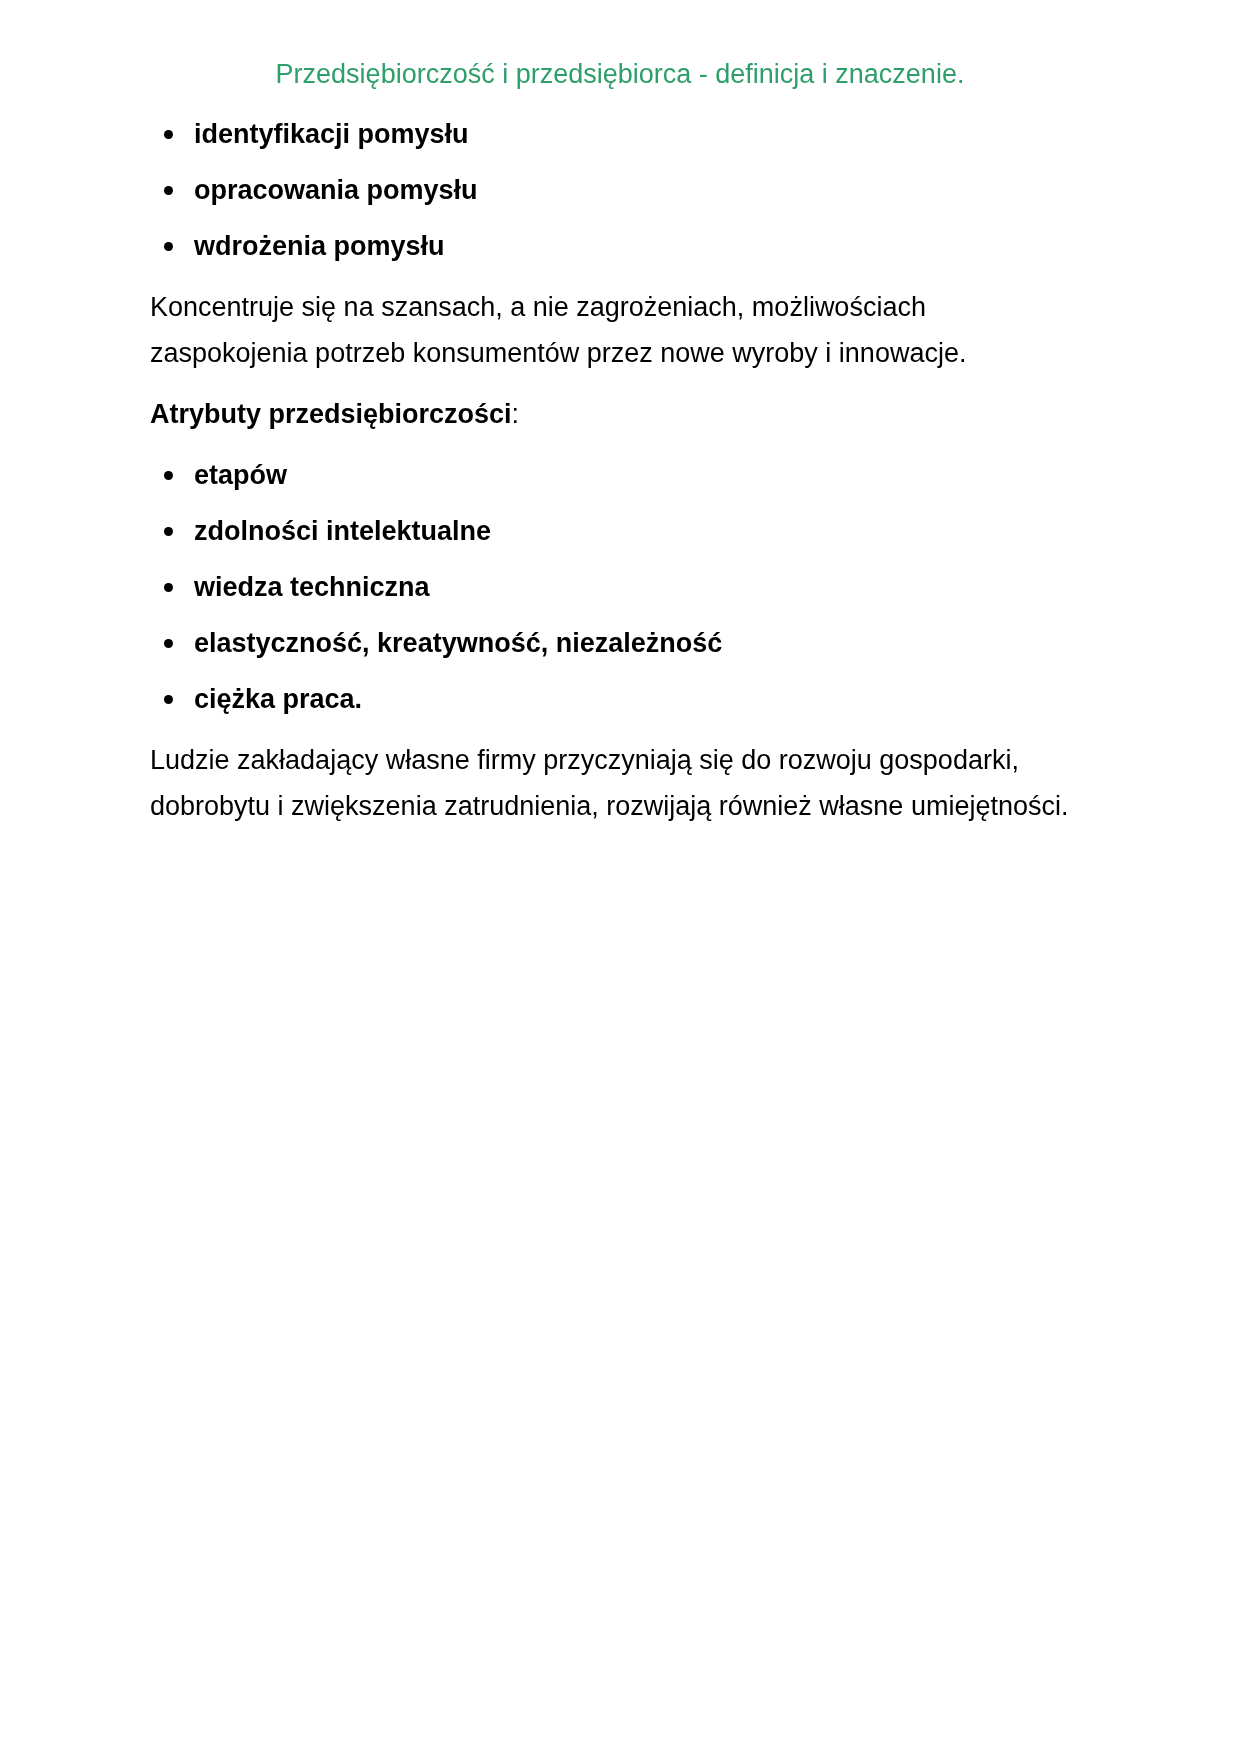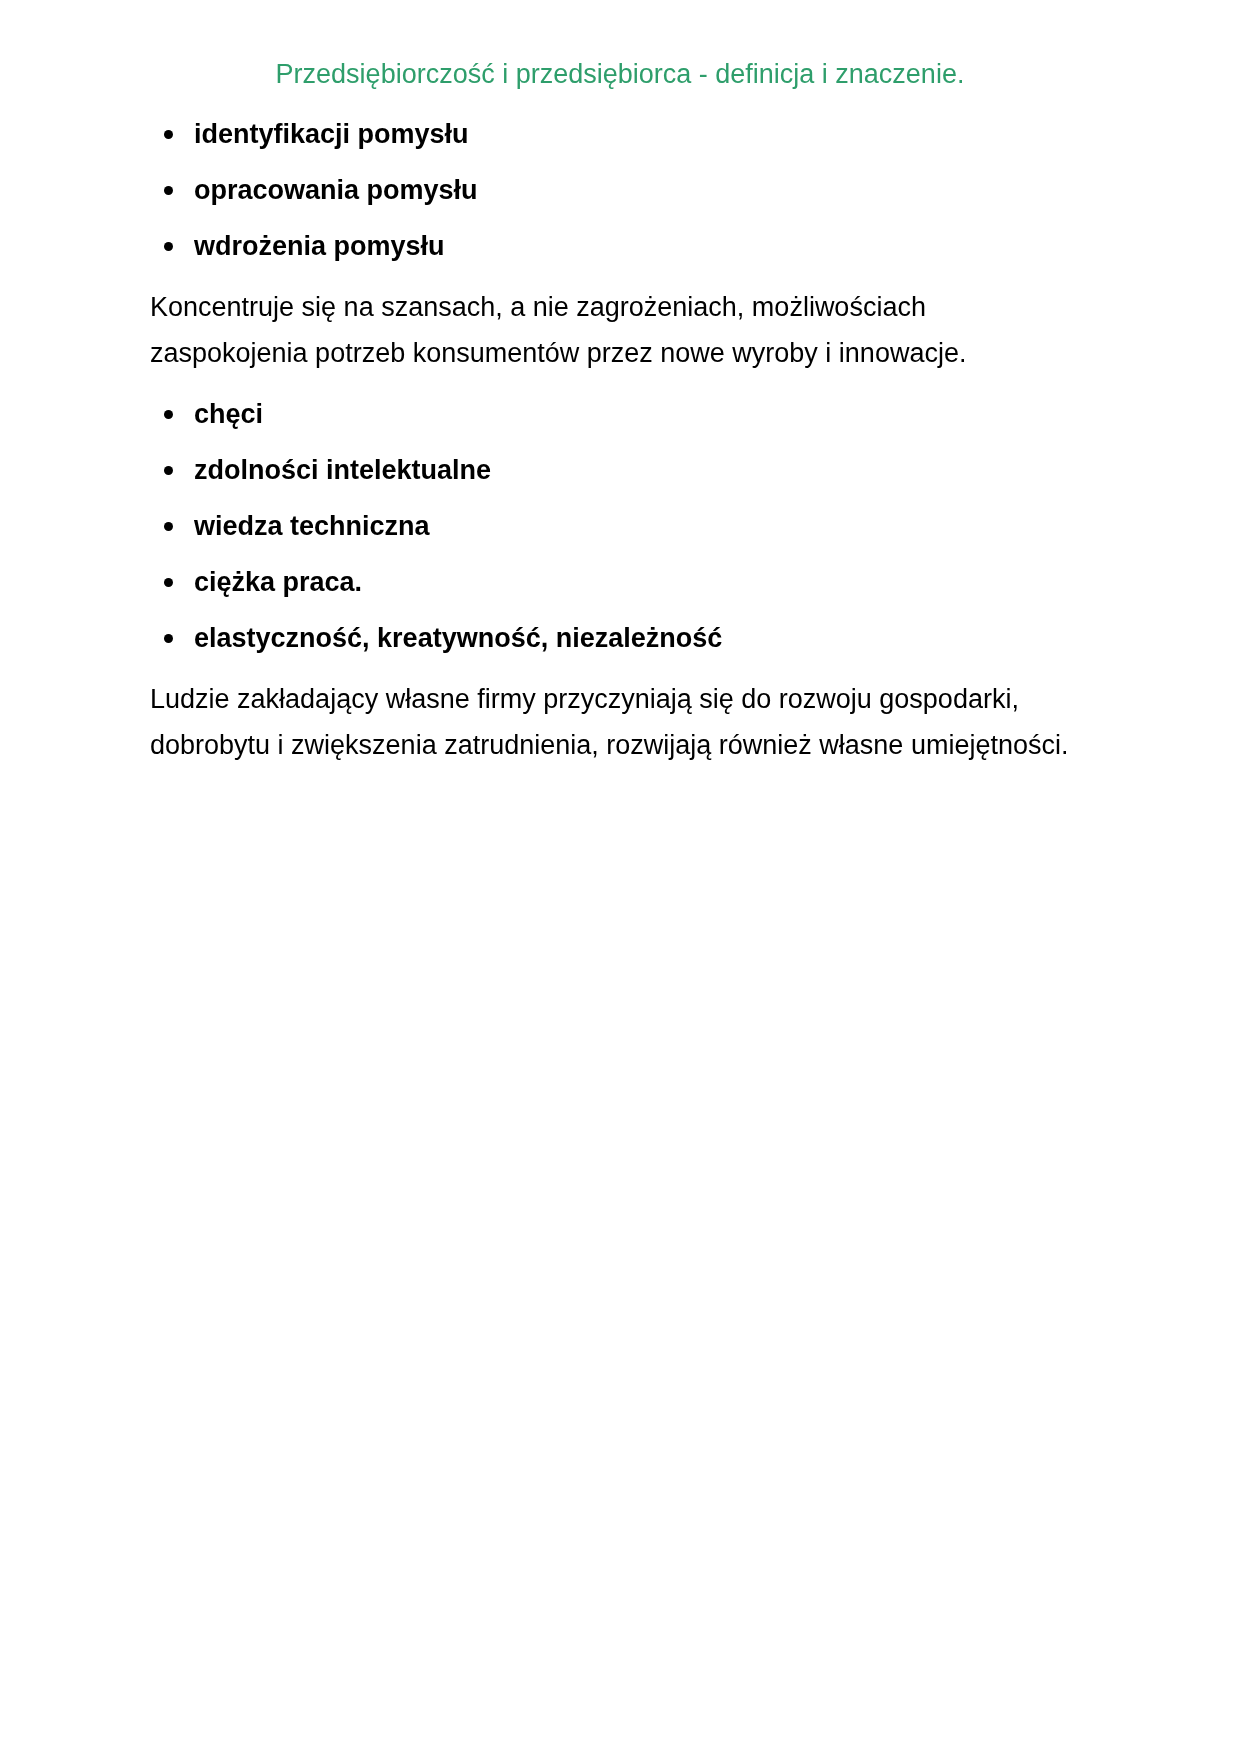--- a/index.html
+++ b/index.html
@@ -71,25 +71,26 @@
 
 
   <ul class="bullet-list">
     <li><span class="bullet"></span><span>identyfikacji pomysłu</span></li>
     <li><span class="bullet"></span><span>opracowania pomysłu</span></li>
     <li><span class="bullet"></span><span>wdrożenia pomysłu</span></li>
   </ul>
 
   <p class="body-par">Koncentruje się na szansach, a nie zagrożeniach, możliwościach zaspokojenia potrzeb konsumentów przez nowe wyroby i innowacje.</p>
 
+  <p class="body-par"><span class="lead">Atrybuty przedsiębiorczości</span><span>:</span></p>
 
   <ul class="bullet-list">
-    <li><span class="bullet"></span><span>chęci</span></li>
+    <li><span class="bullet"></span><span>etapów</span></li>
     <li><span class="bullet"></span><span>zdolności intelektualne</span></li>
     <li><span class="bullet"></span><span>wiedza techniczna</span></li>
+    <li><span class="bullet"></span><span>elastyczność, kreatywność, niezależność</span></li>
     <li><span class="bullet"></span><span>ciężka praca.</span></li>
-    <li><span class="bullet"></span><span>elastyczność, kreatywność, niezależność</span></li>
   </ul>
 
   <p class="body-par">Ludzie zakładający własne firmy przyczyniają się do rozwoju gospodarki, dobrobytu i zwiększenia zatrudnienia, rozwijają również własne umiejętności.</p>
 
 
 </div>
 
 </body></html>

